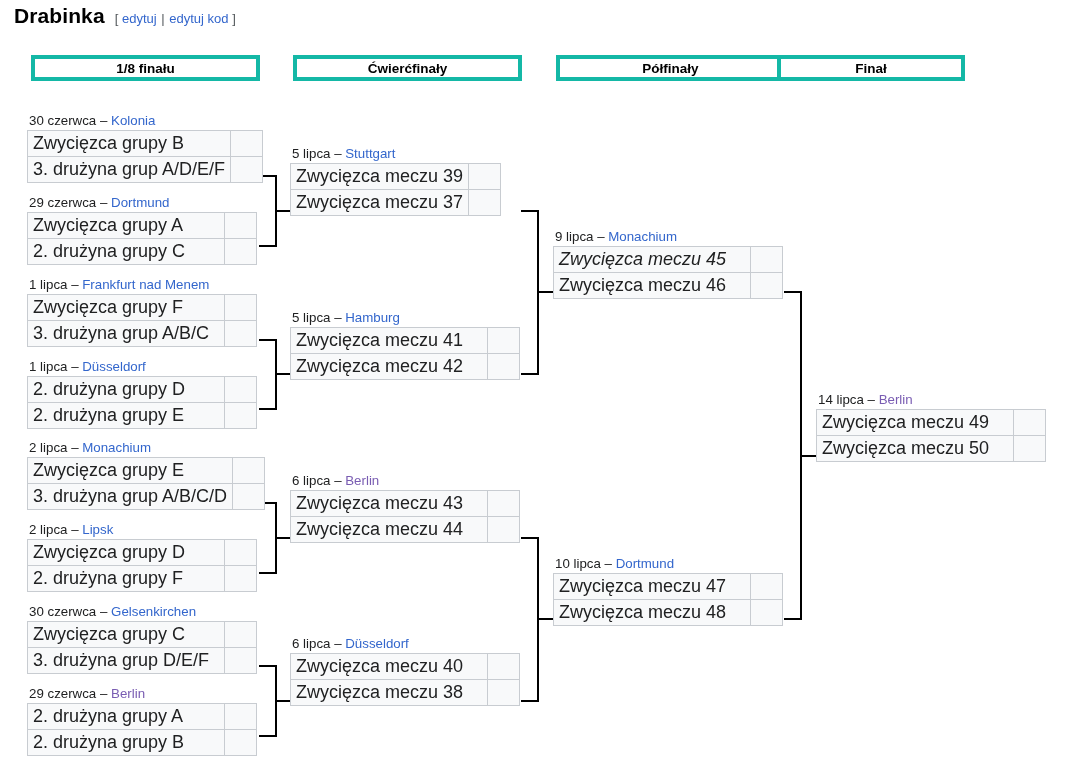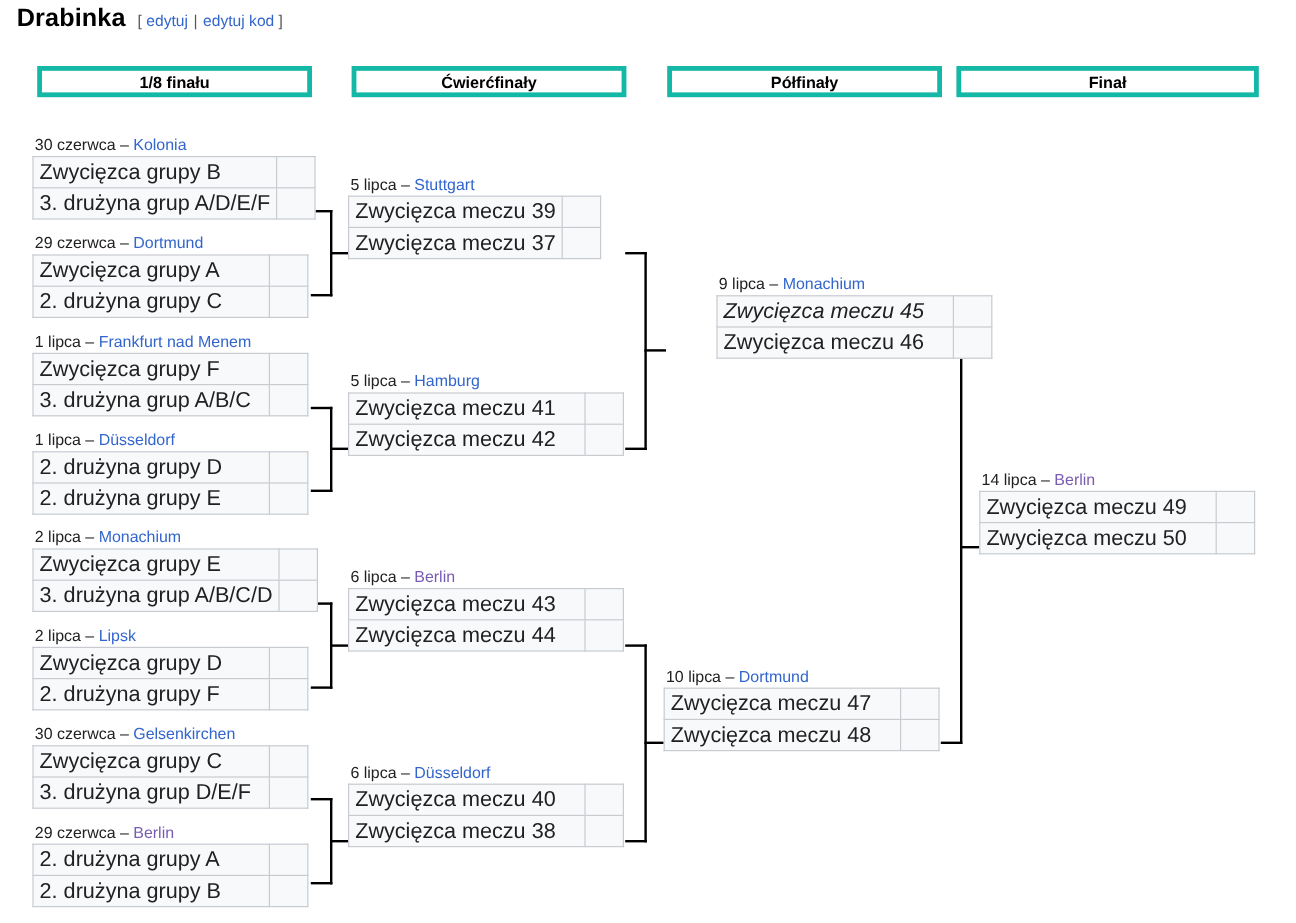--- a/index.html
+++ b/index.html
@@ -120,21 +120,21 @@
     <span class="edit-link">edytuj</span>
     <span class="edit-sep">|</span>
     <span class="edit-link">edytuj kod</span>
     <span class="brk">]</span>
   </span>
 </div>
 
 <div class="round-header" style="left:31px; top:55px; width:229px;">1/8 finału</div>
 <div class="round-header" style="left:293px; top:55px; width:229px;">Ćwierćfinały</div>
 <div class="round-header" style="left:556px; top:55px; width:229px;">Półfinały</div>
-<div class="round-header" style="left:797px; top:55px; width:252px;">Finał</div>
+<div class="round-header" style="left:777px; top:55px; width:188px;">Finał</div>
 
 <div class="conn conn-h" style="left:259px; top:175px; width:18px;"></div>
 <div class="conn conn-h" style="left:259px; top:245px; width:18px;"></div>
 <div class="conn conn-v" style="left:275px; top:175px; height:72px;"></div>
 <div class="conn conn-h" style="left:275px; top:210px; width:18px;"></div>
 
 <div class="conn conn-h" style="left:259px; top:339px; width:18px;"></div>
 <div class="conn conn-h" style="left:259px; top:408px; width:18px;"></div>
 <div class="conn conn-v" style="left:275px; top:339px; height:71px;"></div>
 <div class="conn conn-h" style="left:275px; top:373px; width:18px;"></div>
@@ -397,21 +397,21 @@
       <td class="cell-score"></td>
     </tr>
     <tr>
       <td class="cell-team">Zwycięzca meczu 38</td>
       <td class="cell-score"></td>
     </tr>
   </tbody>
     </table>
 </div>
 
-<div class="match" style="left:553px; top:228px;margin-left:44px;">
+<div class="match" style="left:553px; top:228px;">
   <div class="match-date">
     <span>9 lipca</span>
     <span class="dash"> – </span>
     <span class="venue-link">Monachium</span>
   </div>
   <table class="match-table">
     <tbody>
         <tr>
       <td class="cell-team" style="width:197px;font-style:italic;">Zwycięzca meczu 45</td>
       <td class="cell-score"></td>

